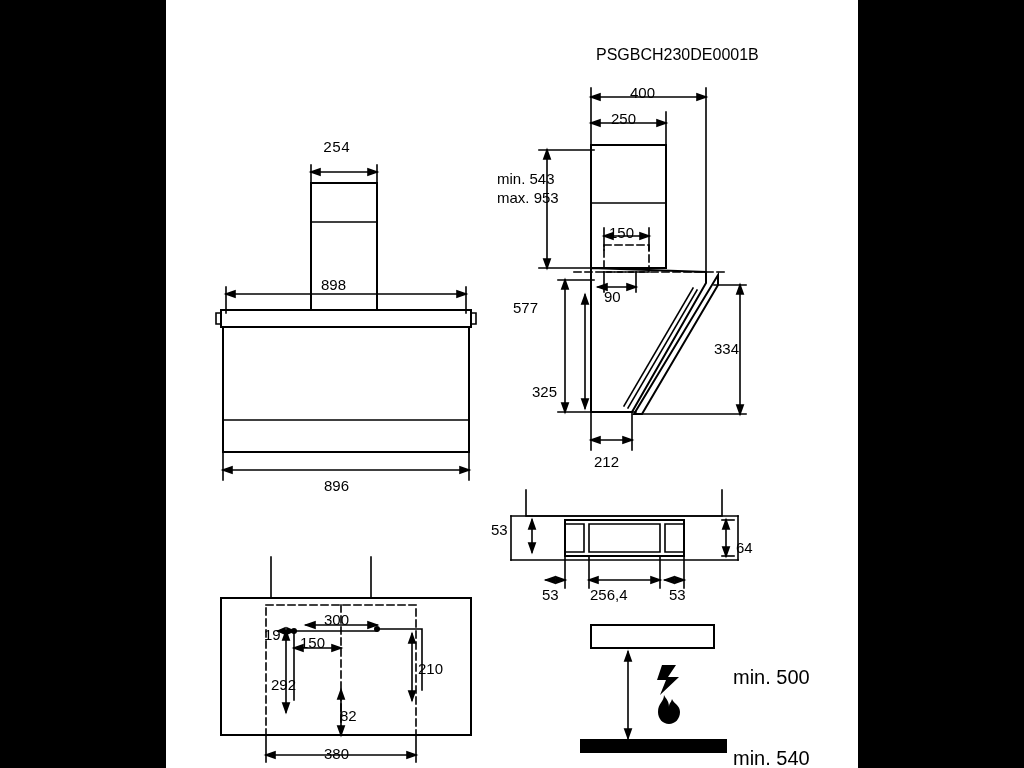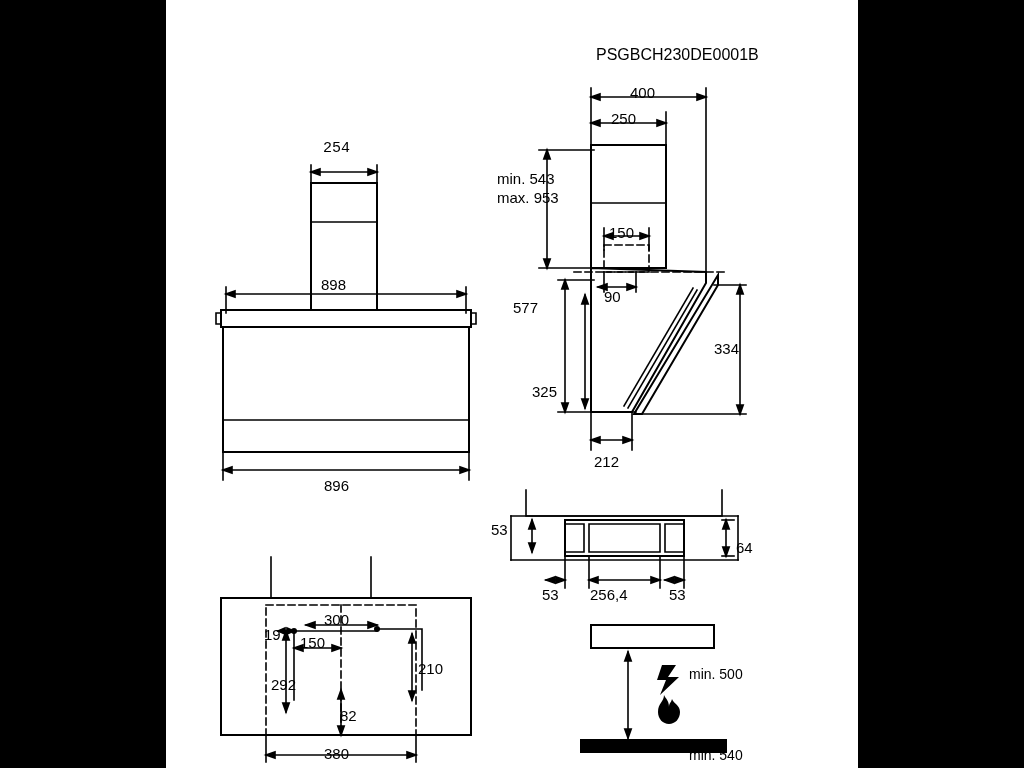--- a/index.html
+++ b/index.html
@@ -37,21 +37,22 @@
     font-family: "Liberation Sans", sans-serif;
     font-size: 15px;
     color: #000000;
     white-space: nowrap;
     line-height: 1.15;
   }
   .lbl.title {
     font-size: 16px;
   }
   .lbl.big {
-    font-size: 14px;
+    font-size: 20px;
+    margin-left: 44px;
   }
 </style>
 </head>
 <body>
 
 <div id="stage">
   <div id="sheet">
 
     <svg class="draw" viewBox="0 0 692 768">
       <g stroke="#000000" fill="none" stroke-width="1.6" stroke-linecap="square">

